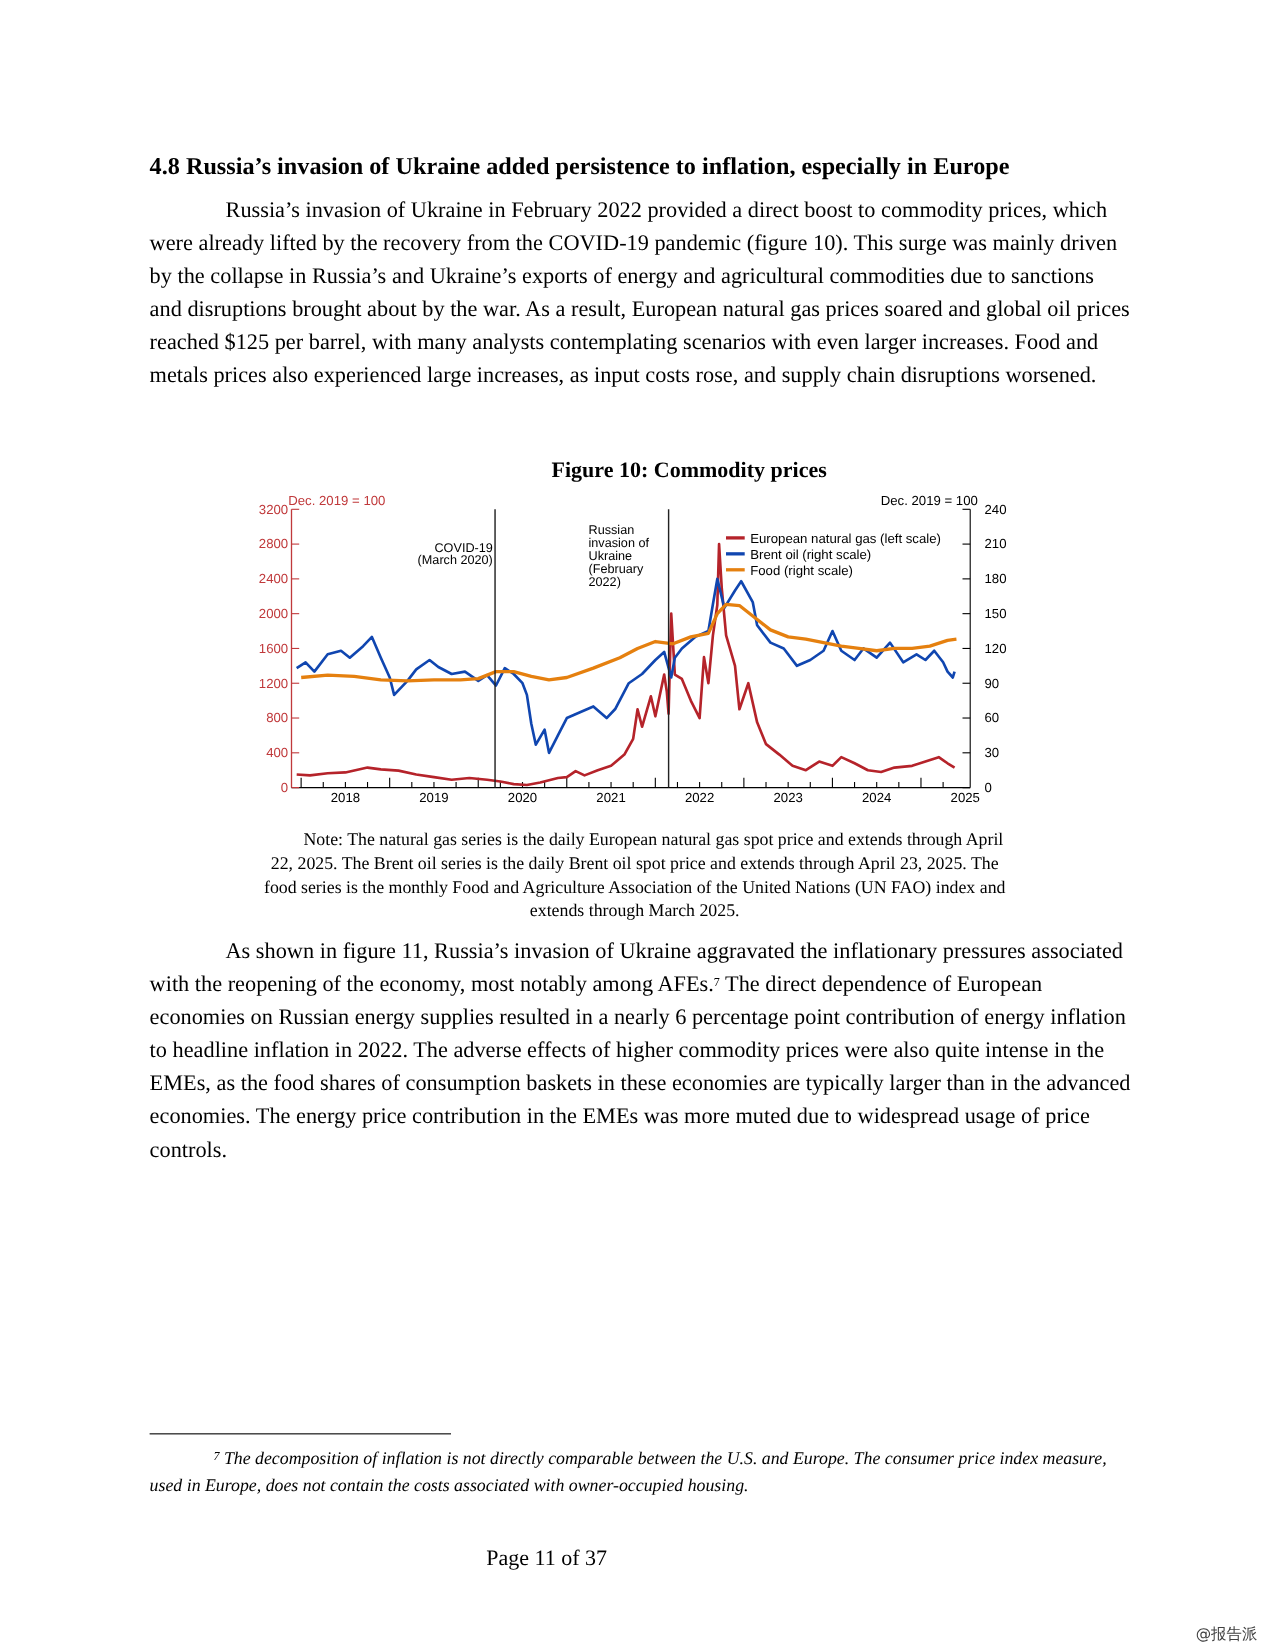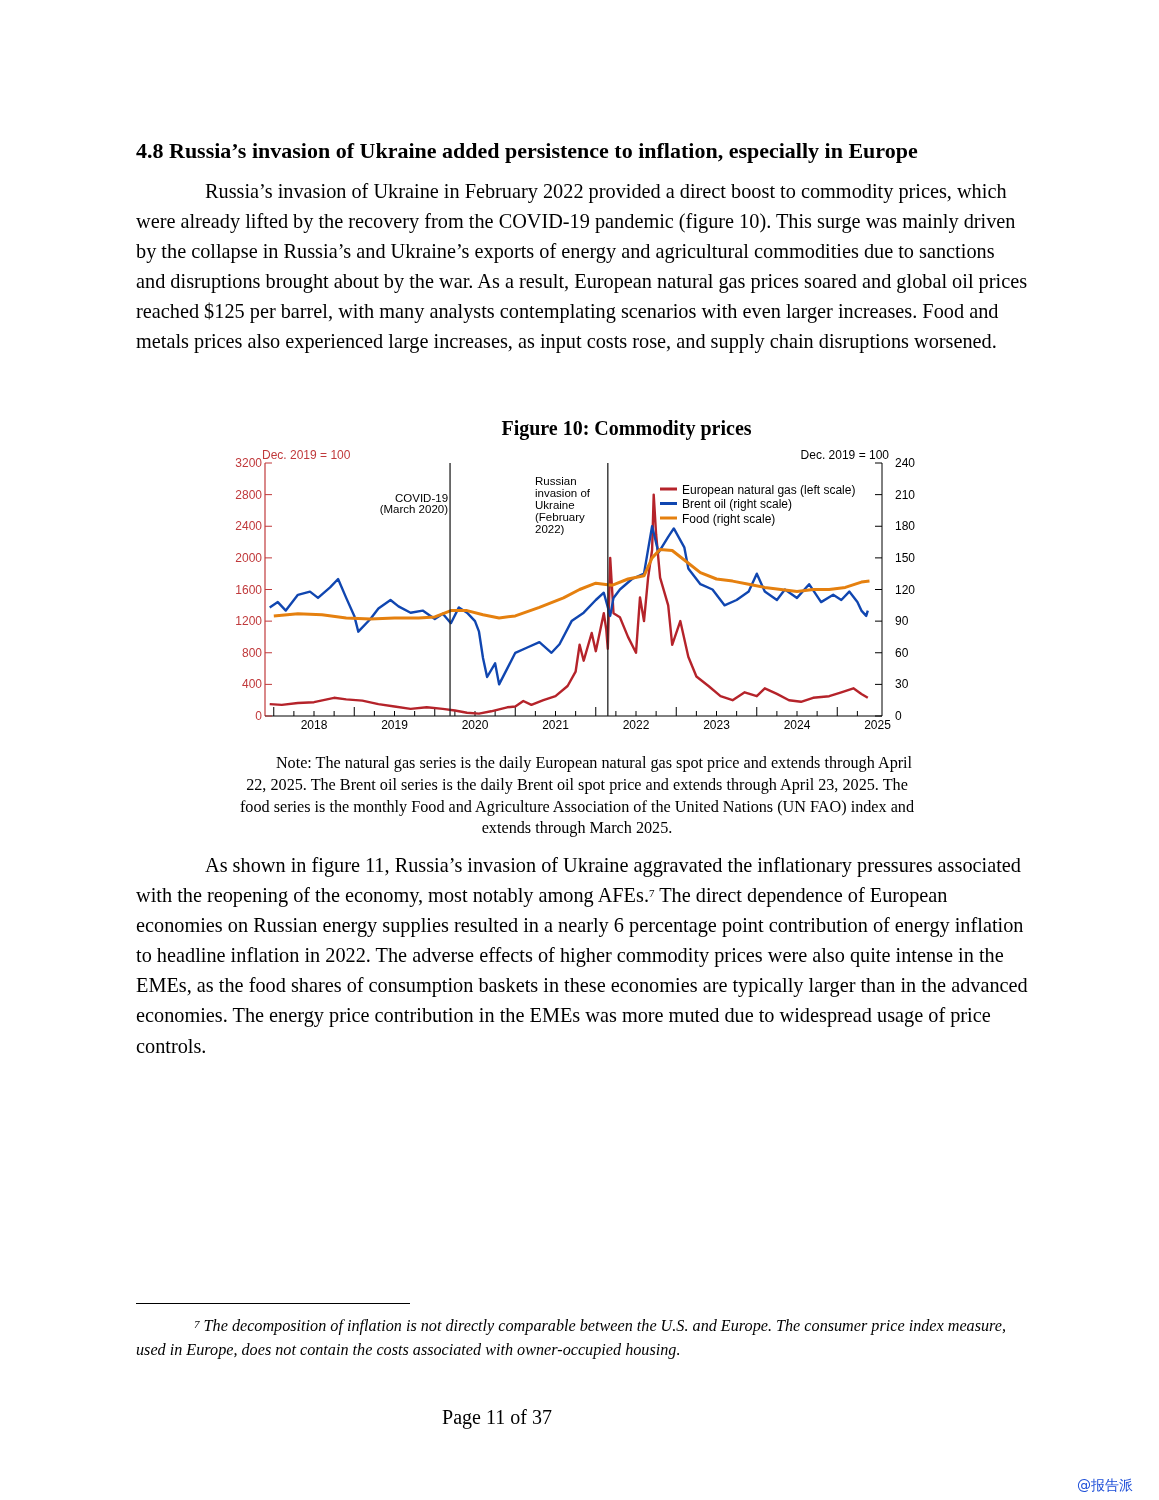--- a/index.html
+++ b/index.html
@@ -10,21 +10,21 @@
   .fig-title { position:absolute; left:0; width:1159px; top:417px; text-align:center; font-size:20px; font-weight:bold;margin-left:47px; }
   .chart { position:absolute; left:0; top:0; }
   .chart text { font-family:"Liberation Sans", sans-serif; }
   .note { position:absolute; left:232px; width:690px; top:753px; font-size:16.2px; line-height:21.8px;text-align:center; }
   .note p { margin:0; text-indent:34px; }
   .fn-rule { position:absolute; left:136px; top:1303px; width:274px; height:1px; background:#000; }
   .footnote { position:absolute; left:136px; width:880px; top:1314px; font-size:16.2px; line-height:24px;font-style:italic; }
   .footnote p { margin:0; text-indent:58px; }
   .footnote sup, .para sup { font-size:11px; vertical-align:top; position:relative; top:-2px; }
   .page-num { position:absolute; left:0; width:972px; top:1406px; text-align:center; font-size:20px;margin-left:11px; }
-  .watermark { position:absolute; right:26px; top:1477px; font-family:"DejaVu Sans", sans-serif; font-size:14px; color:#1d4ed8; }
+  .watermark { position:absolute; right:16px; top:1477px; font-family:"DejaVu Sans", sans-serif; font-size:14px; color:#404040; }
 </style>
 </head>
 <body>
 
 <div class="heading">4.8  Russia’s invasion of Ukraine added persistence to inflation, especially in Europe</div>
 
 <div class="para" style="top:176px;">
   <p>Russia’s invasion of Ukraine in February 2022 provided a direct boost to commodity prices, which were already lifted by the recovery from the COVID-19 pandemic (figure 10). This surge was mainly driven by the collapse in Russia’s and Ukraine’s exports of energy and agricultural commodities due to sanctions and disruptions brought about by the war.  As a result, European natural gas prices soared and global oil prices reached $125 per barrel, with many analysts contemplating scenarios with even larger increases.  Food and metals prices also experienced large increases, as input costs rose, and supply chain disruptions worsened.</p>
 </div>
 

